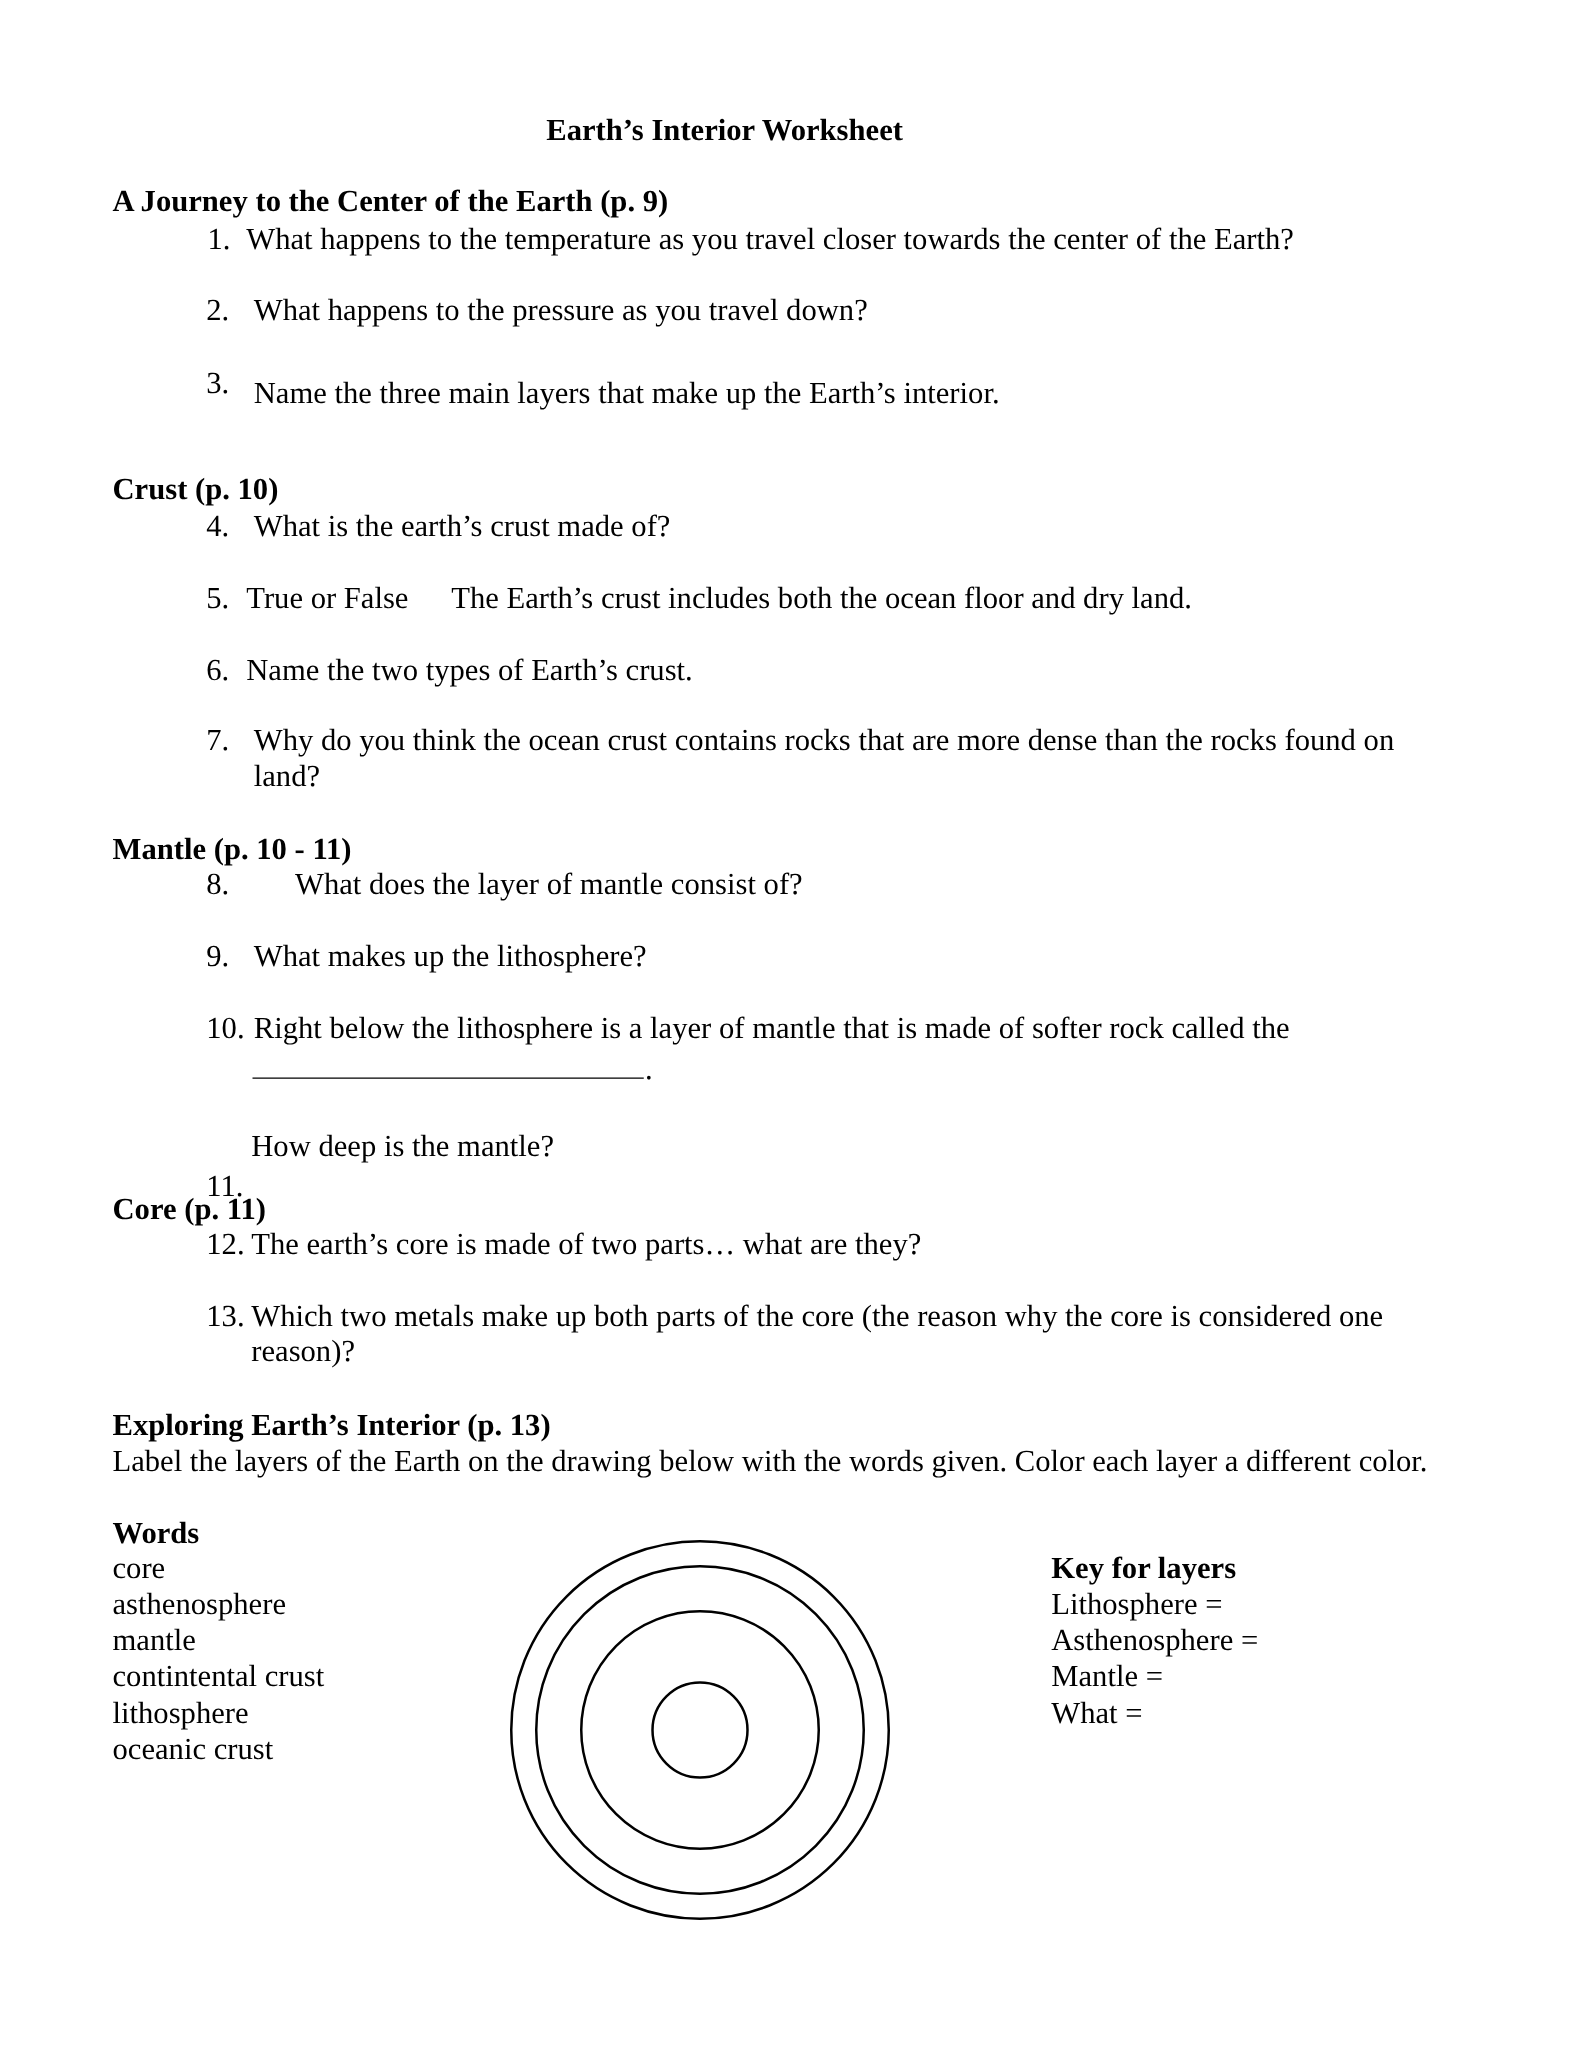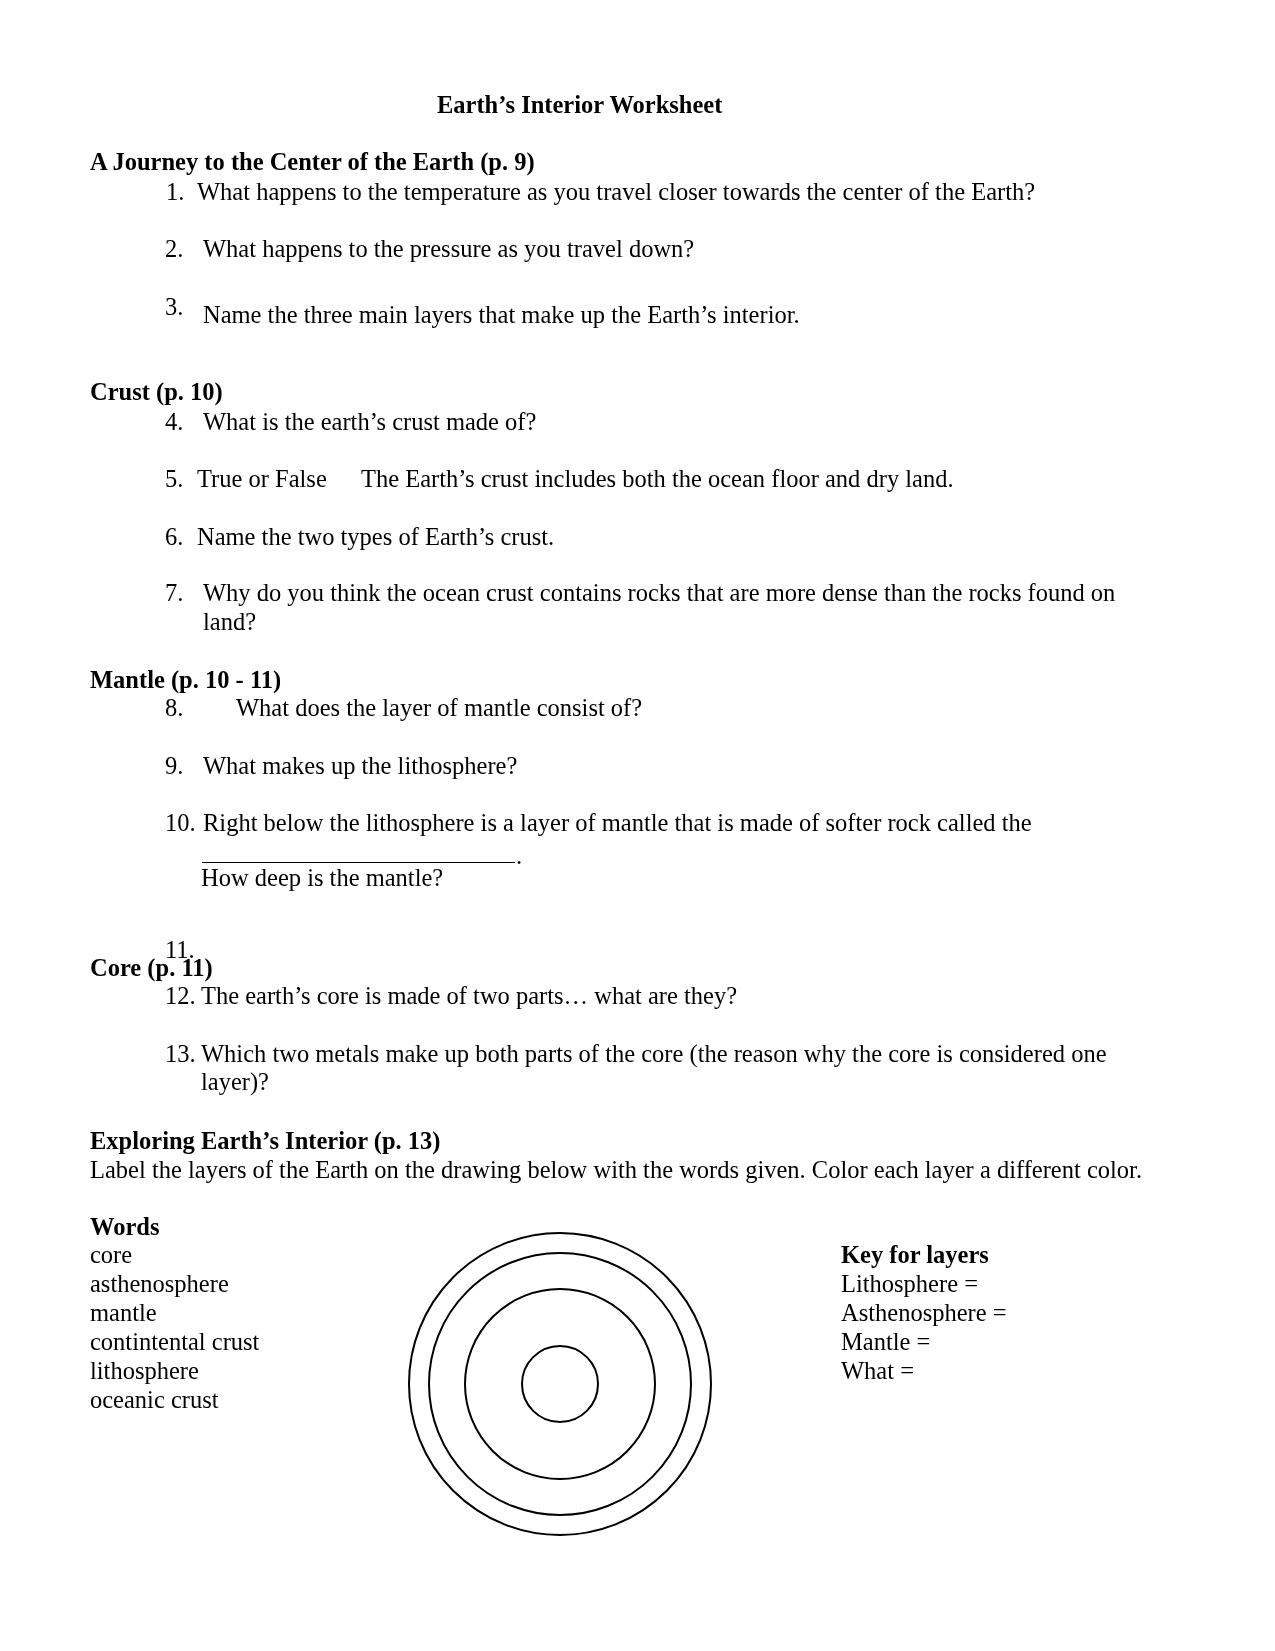--- a/index.html
+++ b/index.html
@@ -61,32 +61,32 @@
   <span class="t" style="left:203px; top:752px;">What makes up the lithosphere?</span>
 </div>
 <div>
   <span class="num" style="left:165px; top:809px;">10.</span>
   <span class="t" style="left:203px; top:809px;">Right below the lithosphere is a layer of mantle that is made of softer rock called the</span>
   <div class="blank" style="left:202px; top:862px; width:313px;"></div>
   <span class="t" style="left:516px; top:842px;">.</span>
 </div>
 <div>
   <span class="num" style="left:165px; top:896px;margin-top:40px;">11.</span>
-  <span class="t" style="left:201px; top:864px;text-align:right;">How deep is the mantle?</span>
+  <span class="t" style="left:201px; top:904px;text-align:right;">How deep is the mantle?</span>
 </div>
 
 <div class="t b" style="left:90px; top:954px;">Core (p. 11)</div>
 <div>
   <span class="num" style="left:165px; top:982px;">12.</span>
   <span class="t" style="left:201px; top:982px;">The earth’s core is made of two parts… what are they?</span>
 </div>
 <div>
   <span class="num" style="left:165px; top:1040px;">13.</span>
   <span class="t" style="left:201px; top:1040px;">Which two metals make up both parts of the core  (the reason why the core is considered one</span>
-  <span class="t" style="left:201px; top:1068px;">layer)?</span>
+  <span class="t" style="left:201px; top:1068px;">reason)?</span>
 </div>
 
 <div class="t b" style="left:90px; top:1127px;">Exploring Earth’s Interior (p. 13)</div>
 <div class="t" style="left:90px; top:1156px;">Label the layers of the Earth on the drawing below with the words given.  Color each layer a different color.</div>
 
 <div>
   <div class="t b" style="left:90px; top:1213px;">Words</div>
   <div class="t" style="left:90px; top:1241px;">core</div>
   <div class="t" style="left:90px; top:1270px;">asthenosphere</div>
   <div class="t" style="left:90px; top:1299px;">mantle</div>

